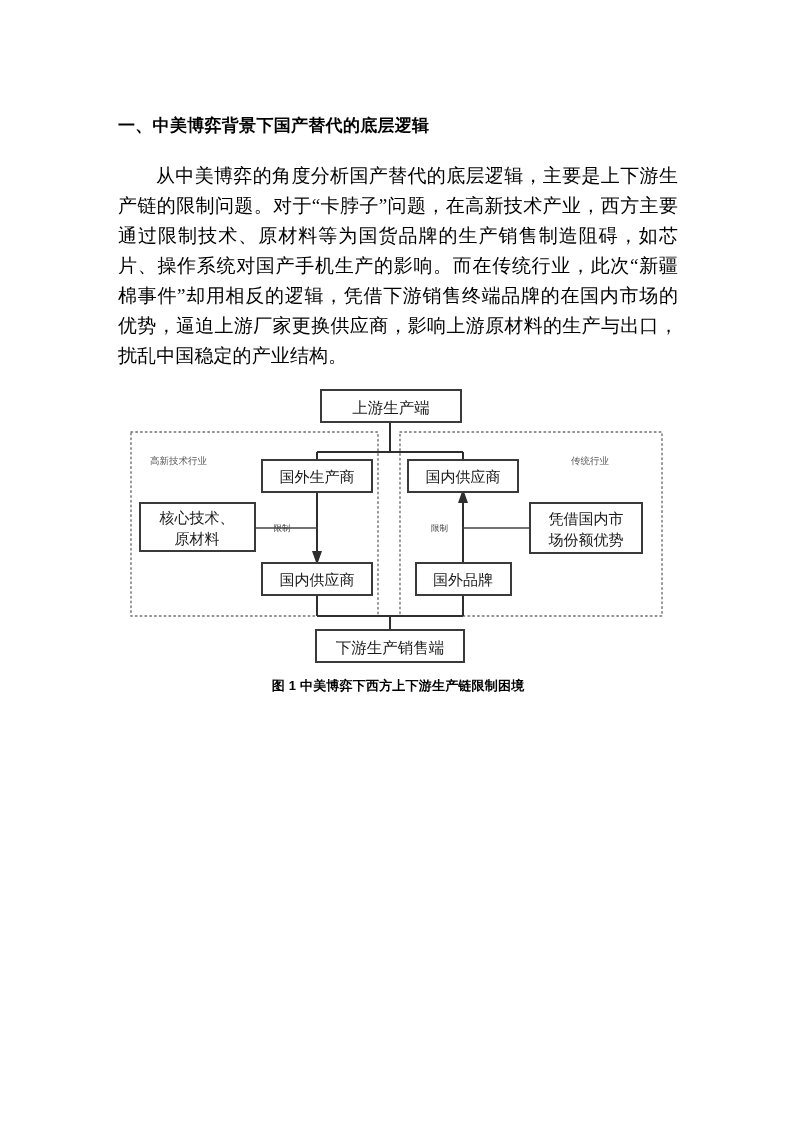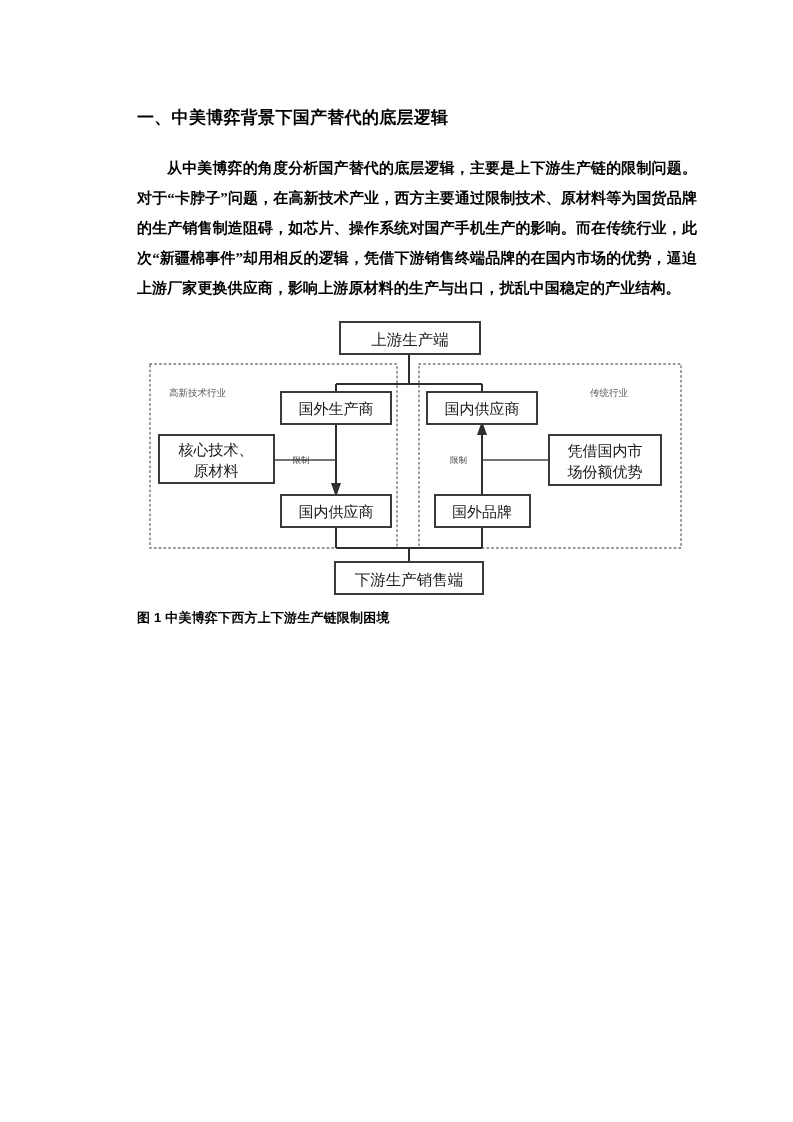--- a/index.html
+++ b/index.html
@@ -14,67 +14,65 @@
   #page {
     position: relative;
     width: 793px;
     height: 1122px;
     background: #ffffff;
     overflow: hidden;
   }
   .content {
     position: absolute;
     left: 118px;
-    top: 0;
+    top: 8px;
     width: 560px;
-    margin-left: 19px;
   }
 
   
   .section-heading {
     font-family: "Liberation Sans", "DejaVu Sans", sans-serif;
     font-weight: bold;
     font-size: 17px;
     line-height: 26px;
     letter-spacing: 0.3px;
     margin: 0;
     padding-top: 105px;
   }
 
   
   .body-par {
-    font-size: 15px;
+    font-size: 19px;
     line-height: 30px;
     text-align: justify;
     text-justify: inter-ideograph;
     margin: 0;
     text-indent: 2em;
     letter-spacing: 0.1px;
-    font-weight: bold;
   }
   .par-intro { padding-top: 22px; }
   .par-tail  { padding-top: 2px; }
 
   
   .figure-wrap {
     position: relative;
     width: 560px;
     height: 290px;
     margin-top: 14px;
   }
   .diagram {
     position: absolute;
     left: 0;
     top: 0;
   }
   .fig-caption {
     font-family: "Liberation Sans", "DejaVu Sans", sans-serif;
     font-weight: bold;
     font-size: 13px;
-    text-align: left;
+    text-align: center;
     margin: 0;
     padding-top: 2px;
     letter-spacing: 0.2px;
   }
 
   
   .node-label {
     font-family: "Liberation Sans", "DejaVu Sans", sans-serif;
     font-size: 15.5px;
     fill: #1a1a1a;

